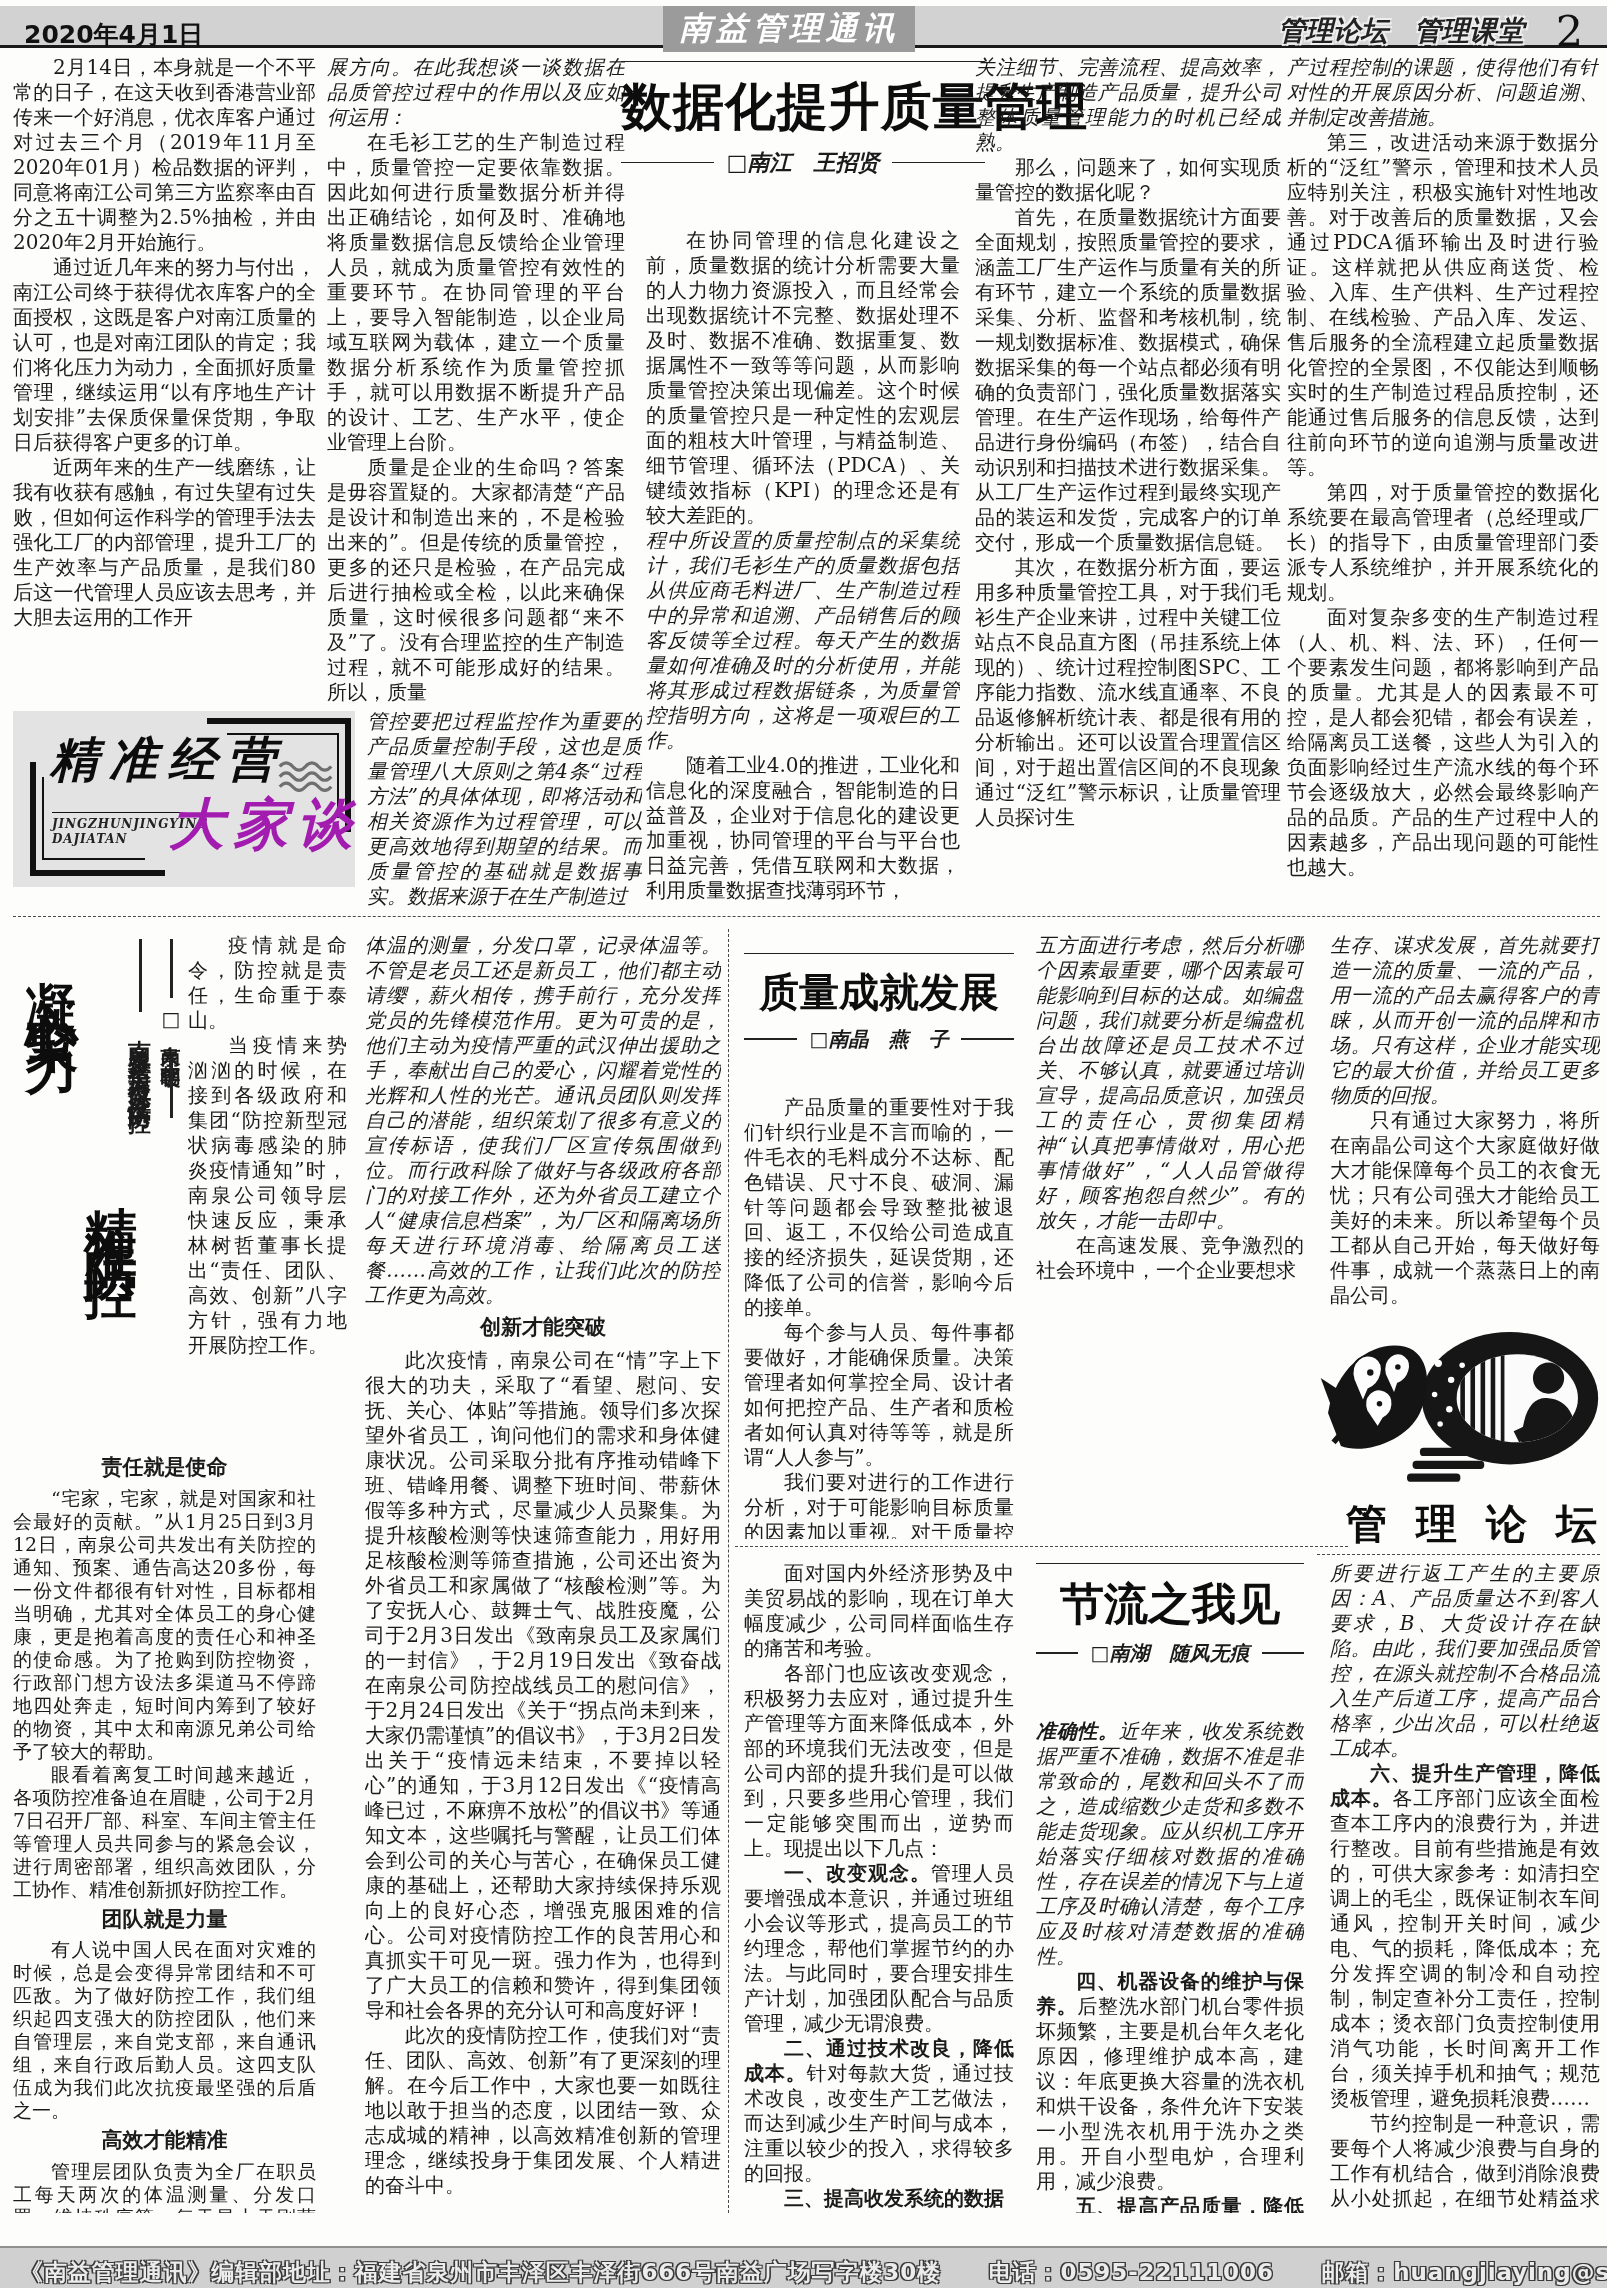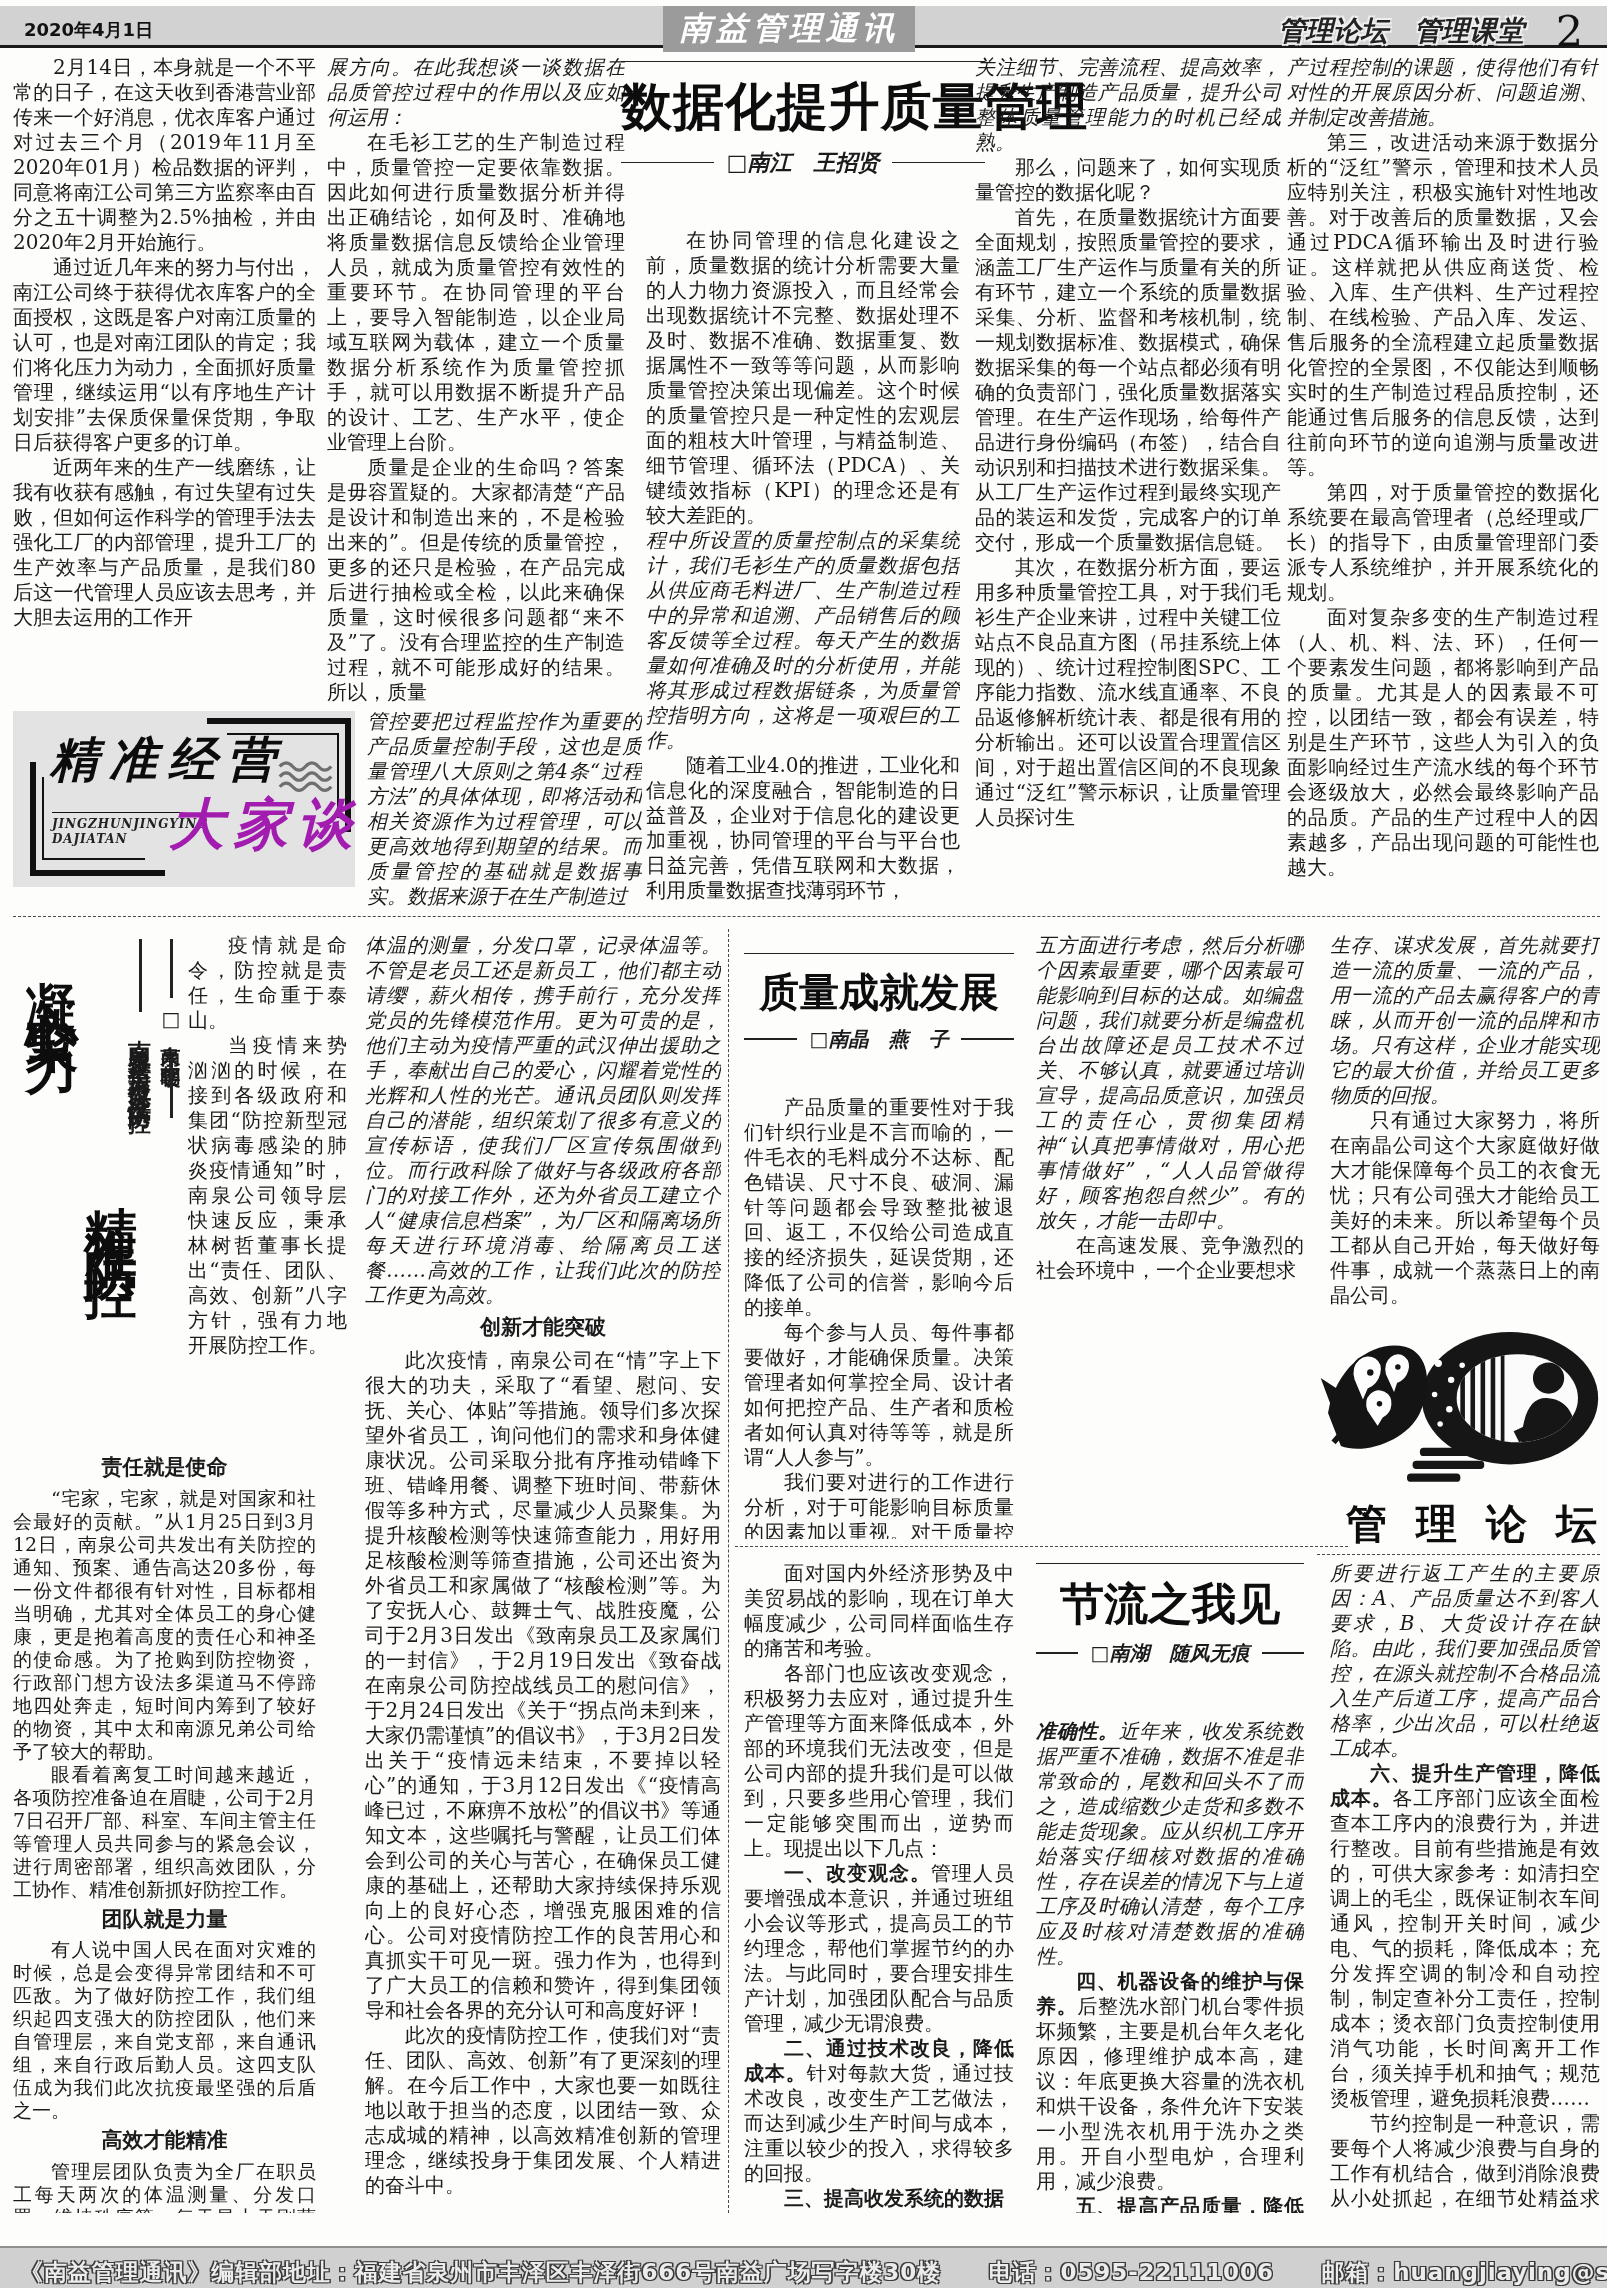--- a/index.html
+++ b/index.html
@@ -2,21 +2,21 @@
 <html style="font-size:14.7px"><head>
 <meta charset="utf-8">
 <title>南益管理通讯</title>
 <style>
   html,body{margin:0;padding:0;background:#888;}
   .page{position:relative;width:1607px;height:2288px;background:#fdfdfc;margin:0 auto;overflow:hidden;
         font-family:"DejaVu Serif","Liberation Serif",serif;color:#1b1b1b;}
   
   .topbar{position:absolute;left:0;top:5.5px;width:1607px;height:39px;background:#d2d2d2;border-bottom:3.7px solid #1a1a1a;}
   .date{position:absolute;left:24px;top:12px;font-family:"DejaVu Sans","Liberation Sans",sans-serif;
-        font-size:18px;font-weight:bold;color:#111;}
+        font-size:25px;font-weight:bold;color:#111;}
   .mastbox{position:absolute;left:663px;top:0;width:252px;height:46px;background:#9b9b9b;
            display:flex;align-items:center;justify-content:center;text-align:right;}
   .mastbox .mast{font-size:32px;font-weight:900;font-style:italic;color:#fff;letter-spacing:4.6px;white-space:nowrap;}
   .secwrap{position:absolute;right:83px;top:7.3px;display:flex;gap:26px;}
   .seclbl{font-size:27.5px;font-weight:900;font-style:italic;color:#222;white-space:nowrap;
           text-shadow:1.8px 1.8px 0 #eee,-1.8px -1.8px 0 #eee,1.8px -1.8px 0 #eee,-1.8px 1.8px 0 #eee;}
   .pagenum{position:absolute;right:24px;top:0px;font-size:43px;color:#111;}
   
   .col{position:absolute;overflow:hidden;font-size:20px;line-height:25px;text-align:justify;}
   .para{margin:0;text-indent:2em;}
@@ -117,21 +117,21 @@
       <p class="para flush">关注细节、完善流程、提高效率，提升生产制造产品质量，提升公司整体质量管理能力的时机已经成熟。</p>
       <p class="para">那么，问题来了，如何实现质量管控的数据化呢？</p>
       <p class="para">首先，在质量数据统计方面要全面规划，按照质量管控的要求，涵盖工厂生产运作与质量有关的所有环节，建立一个系统的质量数据采集、分析、监督和考核机制，统一规划数据标准、数据模式，确保数据采集的每一个站点都必须有明确的负责部门，强化质量数据落实管理。在生产运作现场，给每件产品进行身份编码（布签），结合自动识别和扫描技术进行数据采集。从工厂生产运作过程到最终实现产品的装运和发货，完成客户的订单交付，形成一个质量数据信息链。</p>
       <p class="para">其次，在数据分析方面，要运用多种质量管控工具，对于我们毛衫生产企业来讲，过程中关键工位站点不良品直方图（吊挂系统上体现的）、统计过程控制图SPC、工序能力指数、流水线直通率、不良品返修解析统计表、都是很有用的分析输出。还可以设置合理置信区间，对于超出置信区间的不良现象通过“泛红”警示标识，让质量管理人员探讨生</p>
     </div>
 
   <div class="col" id="c5" style="left:1287px;top:55px;width:312px;height:854px;">
       <p class="para flush">产过程控制的课题，使得他们有针对性的开展原因分析、问题追溯、并制定改善措施。</p>
       <p class="para">第三，改进活动来源于数据分析的“泛红”警示，管理和技术人员应特别关注，积极实施针对性地改善。对于改善后的质量数据，又会通过PDCA循环输出及时进行验证。这样就把从供应商送货、检验、入库、生产供料、生产过程控制、在线检验、产品入库、发运、售后服务的全流程建立起质量数据化管控的全景图，不仅能达到顺畅实时的生产制造过程品质控制，还能通过售后服务的信息反馈，达到往前向环节的逆向追溯与质量改进等。</p>
       <p class="para">第四，对于质量管控的数据化系统要在最高管理者（总经理或厂长）的指导下，由质量管理部门委派专人系统维护，并开展系统化的规划。</p>
-      <p class="para">面对复杂多变的生产制造过程（人、机、料、法、环），任何一个要素发生问题，都将影响到产品的质量。尤其是人的因素最不可控，以团结一致，都会有误差，特别是生产环节，这些人为引入的负面影响经过生产流水线的每个环节会逐级放大，必然会最终影响产品的品质。产品的生产过程中人的因素越多，产品出现问题的可能性也越大。</p>
+      <p class="para">面对复杂多变的生产制造过程（人、机、料、法、环），任何一个要素发生问题，都将影响到产品的质量。尤其是人的因素最不可控，是人都会犯错，都会有误差，给隔离员工送餐，这些人为引入的负面影响经过生产流水线的每个环节会逐级放大，必然会最终影响产品的品质。产品的生产过程中人的因素越多，产品出现问题的可能性也越大。</p>
     </div>
 
   <div class="col" id="c2b" style="left:367px;top:709px;width:275px;height:200px;">
       <p class="para flush">管控要把过程监控作为重要的产品质量控制手段，这也是质量管理八大原则之第4条“过程方法”的具体体现，即将活动和相关资源作为过程管理，可以更高效地得到期望的结果。而质量管控的基础就是数据事实。数据来源于在生产制造过</p>
     </div>
 
   <div class="tbox">
     <div class="corner c-tr-o"></div>
     <div class="corner c-tr-i"></div>
     <div class="corner c-bl-o"></div>

